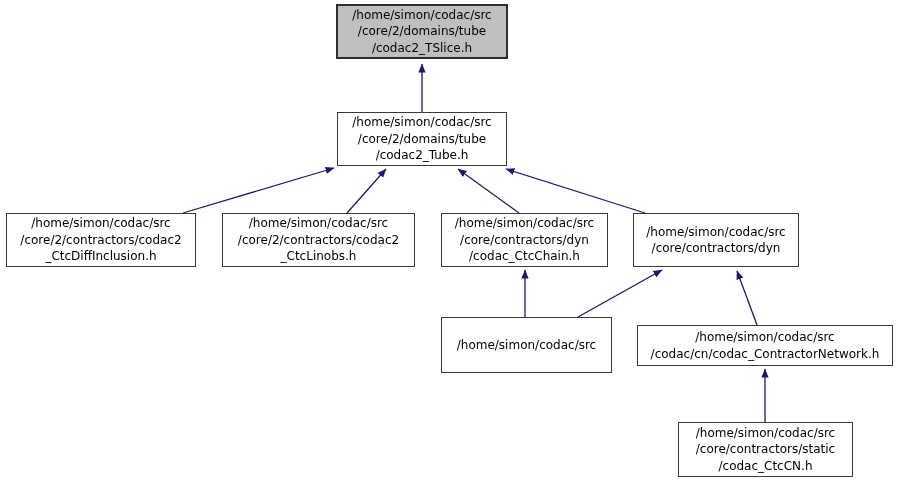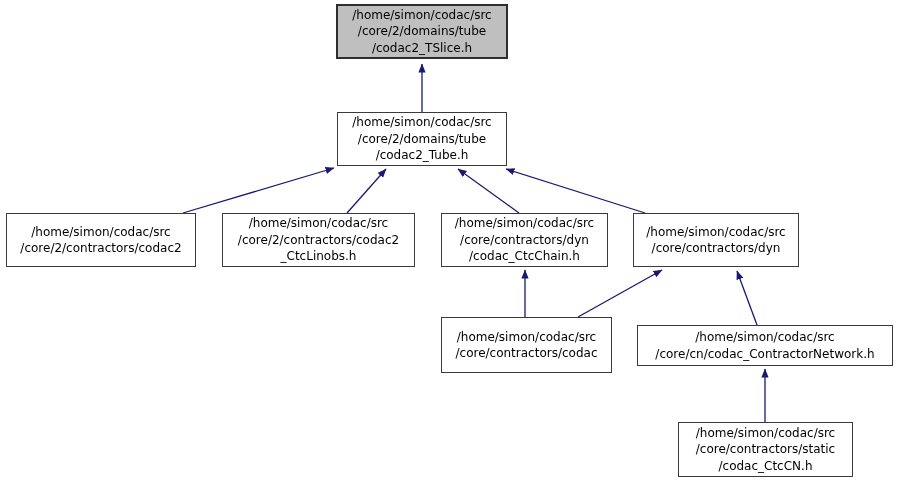--- a/index.html
+++ b/index.html
@@ -70,20 +70,21 @@
 
   <div class="node" style="left:337px; top:112px; width:170px; height:54px;">
     <span>/home/simon/codac/src</span>
     <span>/core/2/domains/tube</span>
     <span>/codac2_Tube.h</span>
   </div>
 
   <div class="node" style="left:6px; top:213px; width:190px; height:54px;">
     <span>/home/simon/codac/src</span>
     <span>/core/2/contractors/codac2</span>
+    <span>_CtcDiffInclusion.h</span>
   </div>
 
   <div class="node" style="left:222px; top:213px; width:193px; height:54px;">
     <span>/home/simon/codac/src</span>
     <span>/core/2/contractors/codac2</span>
     <span>_CtcLinobs.h</span>
   </div>
 
   <div class="node" style="left:441px; top:213px; width:167px; height:54px;">
     <span>/home/simon/codac/src</span>
@@ -91,26 +92,25 @@
     <span>/codac_CtcChain.h</span>
   </div>
 
   <div class="node" style="left:633px; top:213px; width:166px; height:54px;">
     <span>/home/simon/codac/src</span>
     <span>/core/contractors/dyn</span>
   </div>
 
   <div class="node" style="left:441px; top:317px; width:171px; height:56px;">
     <span>/home/simon/codac/src</span>
-    <span>/core/contractors/codac</span>
   </div>
 
   <div class="node" style="left:637px; top:325px; width:256px; height:41px;">
     <span>/home/simon/codac/src</span>
-    <span>/core/cn/codac_ContractorNetwork.h</span>
+    <span>/codac/cn/codac_ContractorNetwork.h</span>
   </div>
 
   <div class="node" style="left:678px; top:422px; width:175px; height:55px;">
     <span>/home/simon/codac/src</span>
     <span>/core/contractors/static</span>
     <span>/codac_CtcCN.h</span>
   </div>
 
 </div>
 

